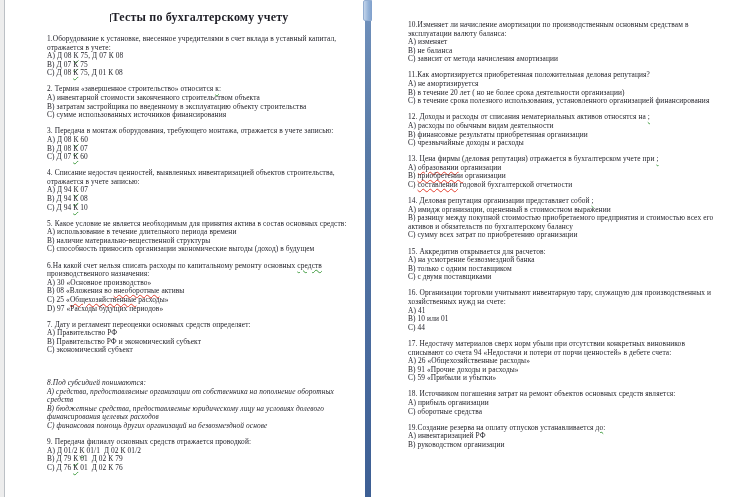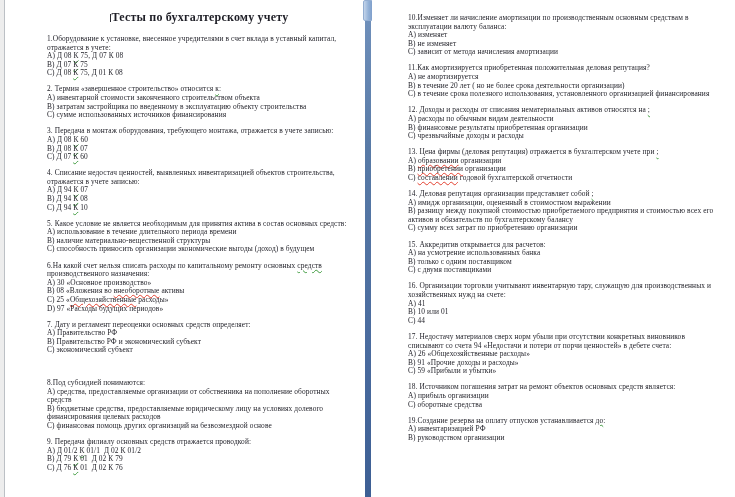--- a/index.html
+++ b/index.html
@@ -6,29 +6,29 @@
   .screen{
     position:relative;width:735px;height:497px;overflow:hidden;
     background:#ffffff;color:#1e1e26;
     font-family:"Liberation Serif","DejaVu Serif",serif;
   }
   .top-edge{position:absolute;top:0;left:0;right:0;height:2px;background:#e9eef4;}
   .left-edge{position:absolute;left:0;top:0;width:4px;height:100%;
     background:#ededed;border-right:1px solid #bcc0c5;}
   .page{position:absolute;top:0;height:100%;box-sizing:border-box;background:#fff;}
   .page-left{left:5px;width:360px;padding:13px 14px 0 42px;}
-  .page-right{left:372px;width:363px;padding:14px 14px 0 36px;}
+  .page-right{left:372px;width:363px;padding:21px 14px 0 36px;}
   .doc-title-row{
     text-align:center;font-weight:bold;font-size:12px;line-height:9px;
     margin-bottom:13px;letter-spacing:.2px;
   }
   .cursor{display:inline-block;width:1px;height:8px;background:#2b2b33;
     vertical-align:-1px;margin-right:1px;}
   .q{margin-bottom:7.5px;}
-  .gap-before{margin-top:24px;}
+  .gap-before{margin-top:24px;font-style:italic;}
   .q-title,.q-opt{
     font-size:7.4px;line-height:8.6px;white-space:pre-wrap;
     letter-spacing:.1px;
   }
   .sq-red{
     text-decoration-line:underline;text-decoration-style:wavy;
     text-decoration-color:#e3402f;text-decoration-thickness:1px;
     text-underline-offset:1px;
   }
   .sq-green{
@@ -117,21 +117,21 @@
   </div>
 
   <div class="divider"></div>
   <div class="divider-thumb"></div>
 
   <div class="page page-right">
     <div>
         <div class="q">
           <div class="q-title">10.Изменяет ли начисление амортизации по производственным основным средствам в эксплуатации валюту баланса:</div>
           <div class="q-opt">А) изменяет</div>
-          <div class="q-opt">В) не изменяет</div>
+          <div class="q-opt">В) не баланса</div>
           <div class="q-opt">С) зависит от метода начисления амортизации</div>
         </div>
         <div class="q">
           <div class="q-title">11.Как амортизируется приобретенная положительная деловая репутация?</div>
           <div class="q-opt">А) не амортизируется</div>
           <div class="q-opt">В) в течение 20 лет ( но не более срока деятельности организации)</div>
           <div class="q-opt">С) в течение срока полезного использования, установленного организацией финансирования</div>
         </div>
         <div class="q">
           <div class="q-title">12. Доходы и расходы от списания нематериальных активов относятся на <span class="sq-green">;</span></div>
@@ -146,21 +146,21 @@
           <div class="q-opt">С) <span class="sq-red">составлении</span> годовой бухгалтерской отчетности</div>
         </div>
         <div class="q">
           <div class="q-title">14. Деловая репутация организации представляет собой <span class="sq-green">;</span></div>
           <div class="q-opt">А) имидж организации, оцененный в стоимостном выражении</div>
           <div class="q-opt">В) разницу между покупной стоимостью приобретаемого предприятия и стоимостью всех его активов и обязательств по бухгалтерскому балансу</div>
           <div class="q-opt">С) сумму всех затрат по приобретению организации</div>
         </div>
         <div class="q">
           <div class="q-title">15. Аккредитив открывается для расчетов:</div>
-          <div class="q-opt">А) на усмотрение использованных банка</div>
+          <div class="q-opt">А) на усмотрение безвозмездной банка</div>
           <div class="q-opt">В) только с одним поставщиком</div>
           <div class="q-opt">С) с двумя поставщиками</div>
         </div>
         <div class="q">
           <div class="q-title">16. Организации торговли учитывают инвентарную тару, служащую для производственных и хозяйственных нужд на счете:</div>
           <div class="q-opt">А) 41</div>
           <div class="q-opt">В) 10 или 01</div>
           <div class="q-opt">С) 44</div>
         </div>
         <div class="q">

